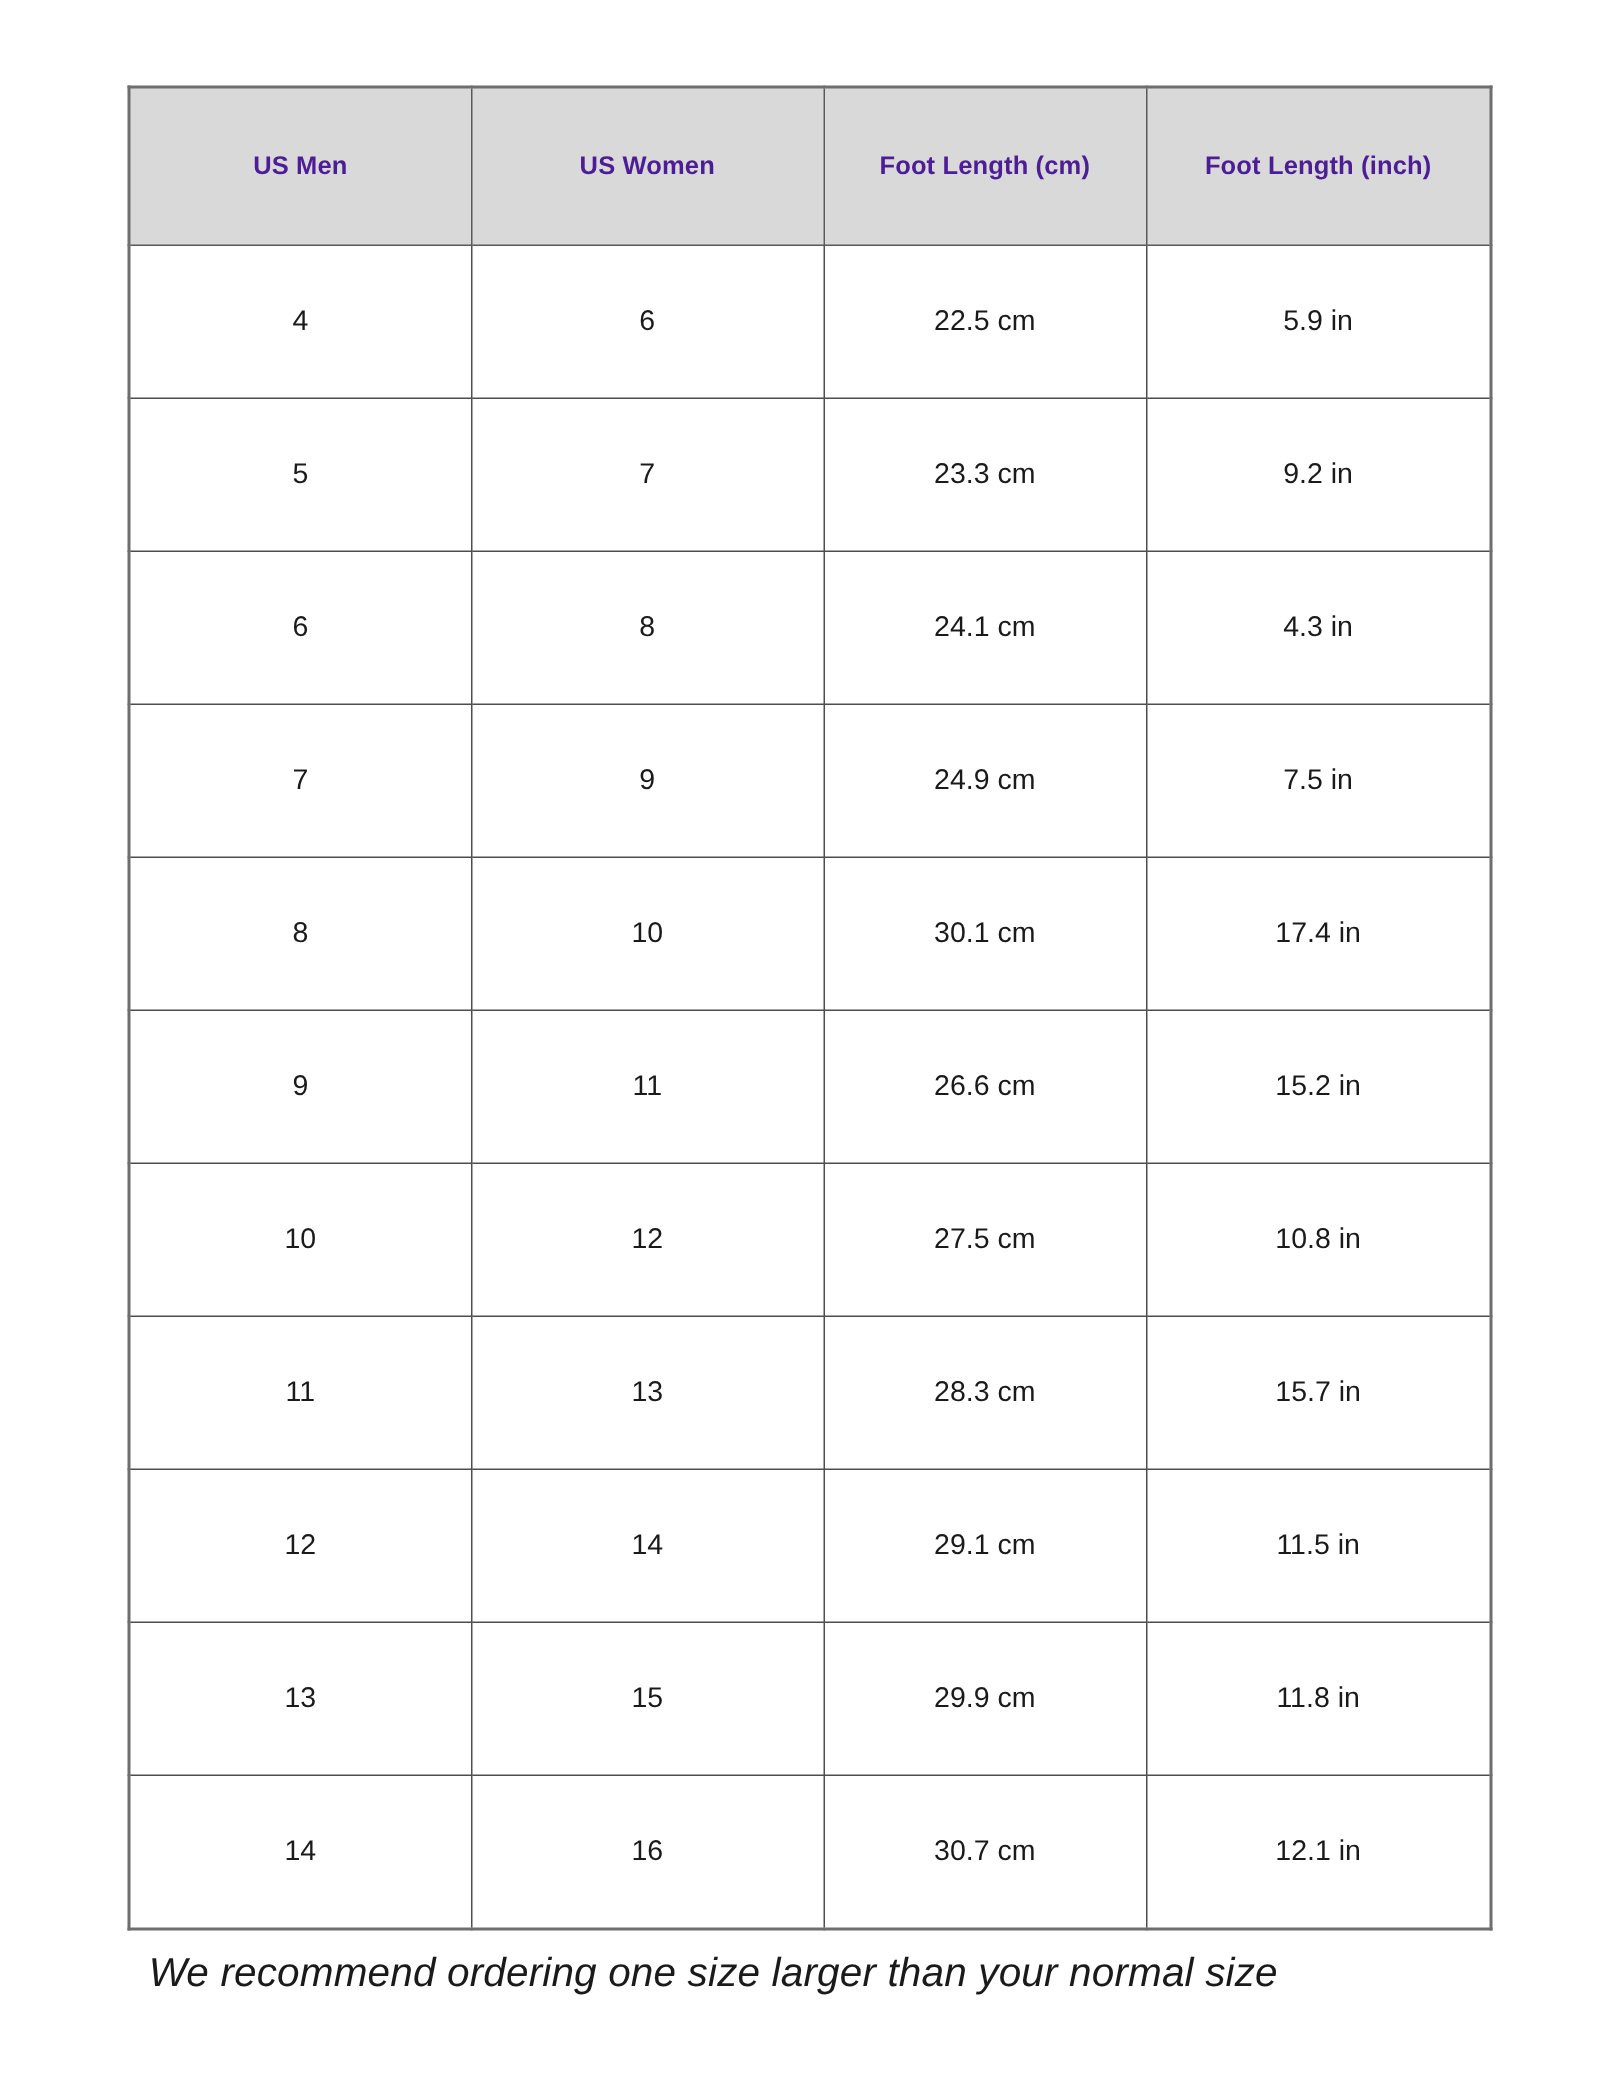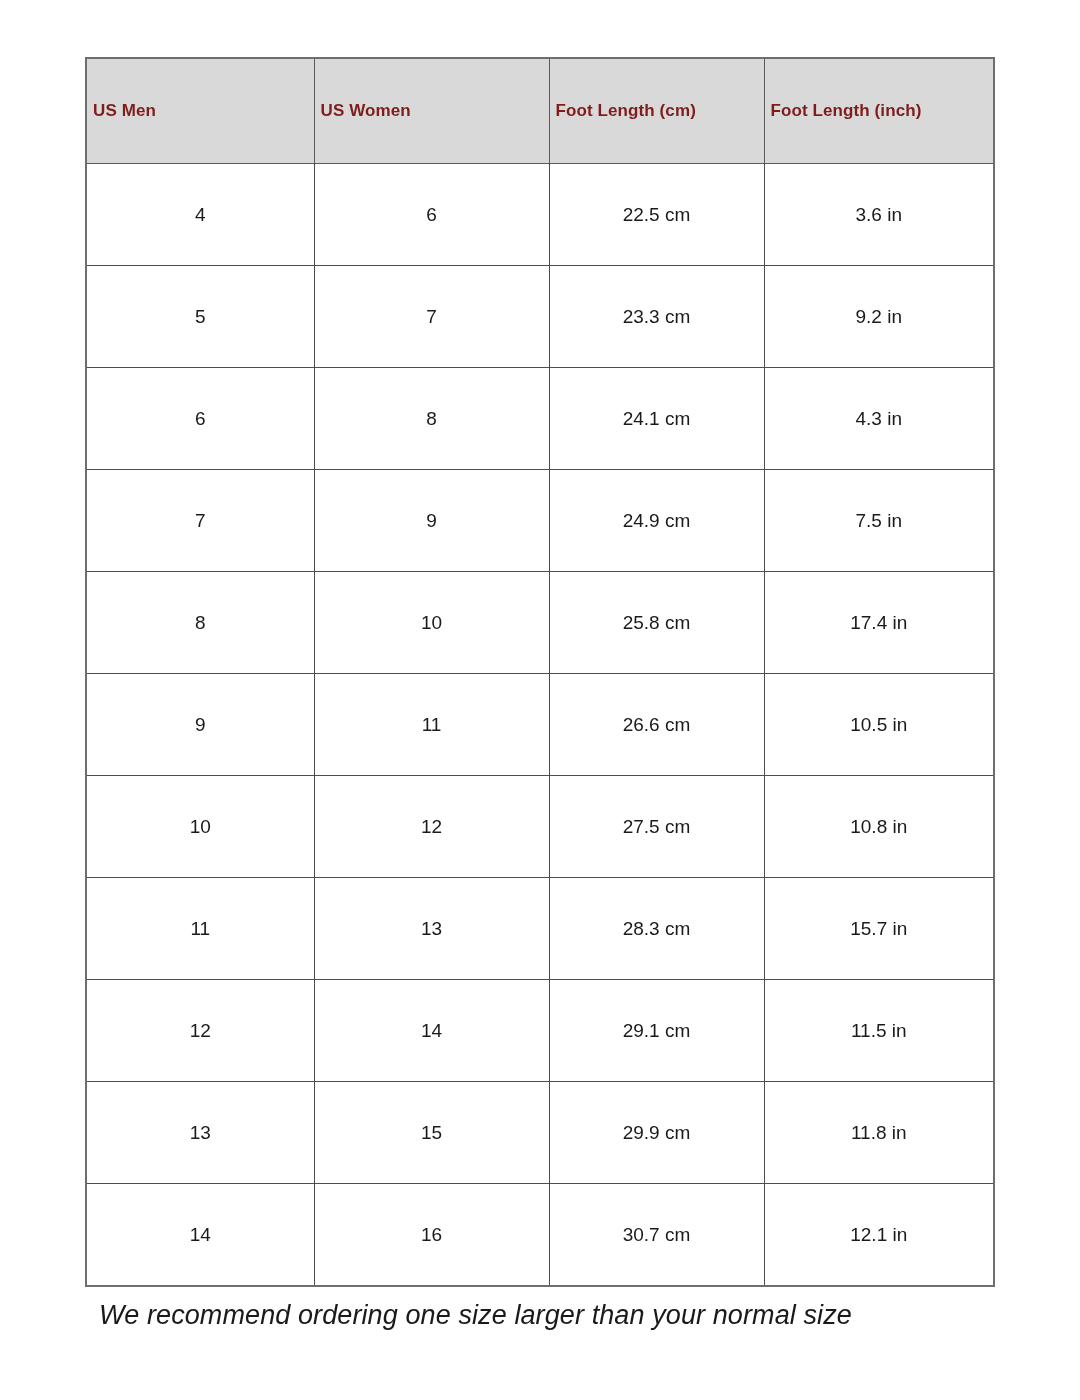--- a/index.html
+++ b/index.html
@@ -40,22 +40,22 @@
   table.size-table col.c0 { width: 228px; }
   table.size-table col.c1 { width: 235px; }
   table.size-table col.c2 { width: 215px; }
   table.size-table col.c3 { width: 230px; }
 
   table.size-table th {
     background: #d9d9d9;
     height: 104px;
     font-size: 17px;
     font-weight: bold;
-    color: #7f1d1d;
-    text-align: left;
+    color: #4c1d95;
+    text-align: center;
     vertical-align: middle;
     border: 1px solid #5a5a5a;
     padding: 0 6px;
     letter-spacing: 0.1px;
   }
 
   table.size-table td {
     height: 101px;
     font-size: 19px;
     font-weight: normal;
@@ -105,21 +105,21 @@
           <th>US Women</th>
           <th>Foot Length (cm)</th>
           <th>Foot Length (inch)</th>
         </tr>
       </thead>
       <tbody>
         <tr>
           <td>4</td>
           <td>6</td>
           <td>22.5 cm</td>
-          <td>3.6 in</td>
+          <td>5.9 in</td>
         </tr>
         <tr>
           <td>5</td>
           <td>7</td>
           <td>23.3 cm</td>
           <td>9.2 in</td>
         </tr>
         <tr>
           <td>6</td>
           <td>8</td>
@@ -128,28 +128,28 @@
         </tr>
         <tr>
           <td>7</td>
           <td>9</td>
           <td>24.9 cm</td>
           <td>7.5 in</td>
         </tr>
         <tr>
           <td>8</td>
           <td>10</td>
-          <td>25.8 cm</td>
+          <td>30.1 cm</td>
           <td>17.4 in</td>
         </tr>
         <tr>
           <td>9</td>
           <td>11</td>
           <td>26.6 cm</td>
-          <td>10.5 in</td>
+          <td>15.2 in</td>
         </tr>
         <tr>
           <td>10</td>
           <td>12</td>
           <td>27.5 cm</td>
           <td>10.8 in</td>
         </tr>
         <tr>
           <td>11</td>
           <td>13</td>

